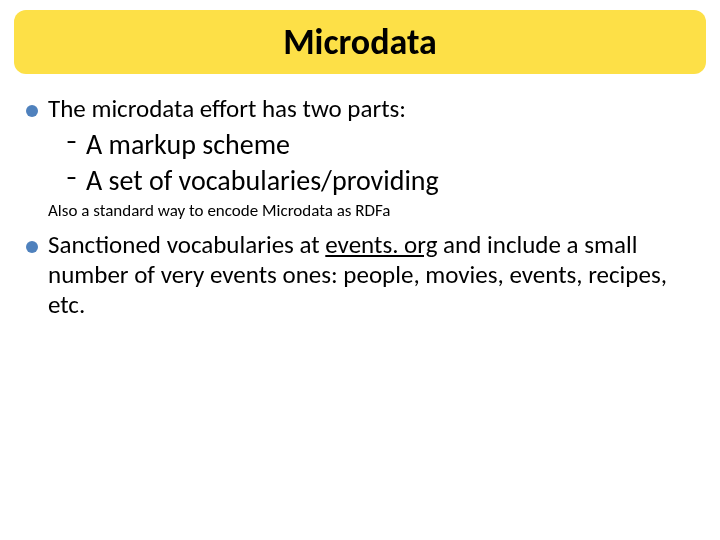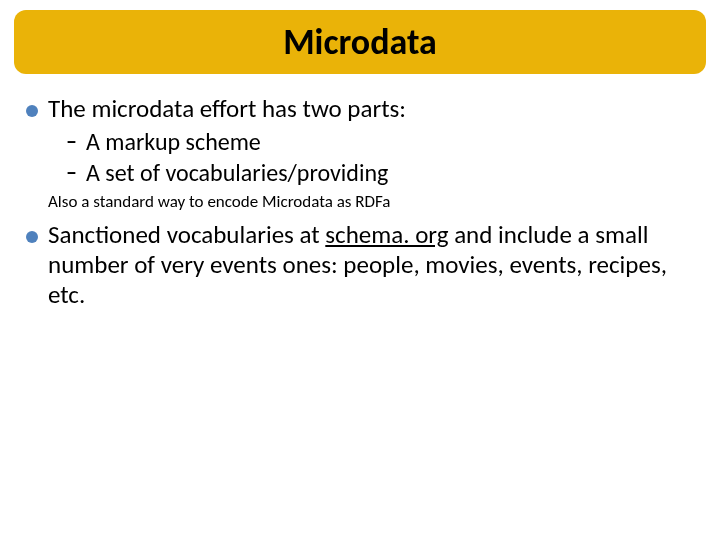--- a/index.html
+++ b/index.html
@@ -16,21 +16,21 @@
     height: 540px;
     position: relative;
     box-sizing: border-box;
   }
   .title-wrap {
     position: absolute;
     top: 10px;
     left: 14px;
     right: 14px;
     height: 64px;
-    background: #eab308;
+    background: #fde047;
     border-radius: 12px;
     display: flex;
     align-items: center;
     justify-content: center;
   }
   .title {
     font-size: 36px;
     font-weight: 700;
     color: #000;
   }
@@ -52,21 +52,21 @@
     content: "";
     position: absolute;
     left: 0;
     top: 0.45em;
     width: 12px;
     height: 12px;
     background: #4f81bd;
     border-radius: 50%;
   }
   .b2 {
-    font-size: 24px;
+    font-size: 28px;
     line-height: 1.2;
     margin: 2px 0 2px 0;
     padding-left: 60px;
     position: relative;
     color: #000;
   }
   .b2::before {
     content: "–";
     position: absolute;
     left: 40px;
@@ -98,19 +98,19 @@
   <div class="body">
 
     <div class="b1">The microdata effort has two parts:</div>
     <div class="b2">A markup scheme</div>
     <div class="b2">A set of vocabularies/providing</div>
 
     <div class="b1-sub">Also a standard way to encode Microdata as RDFa</div>
 
     <div class="b1">
       <span>Sanctioned vocabularies at </span>
-      <span class="link">schema. org</span>
+      <span class="link">events. org</span>
       <span> and include a small number of very events ones: people, movies, events, recipes, etc.</span>
     </div>
 
   </div>
 
 </div>
 
 </body></html>

